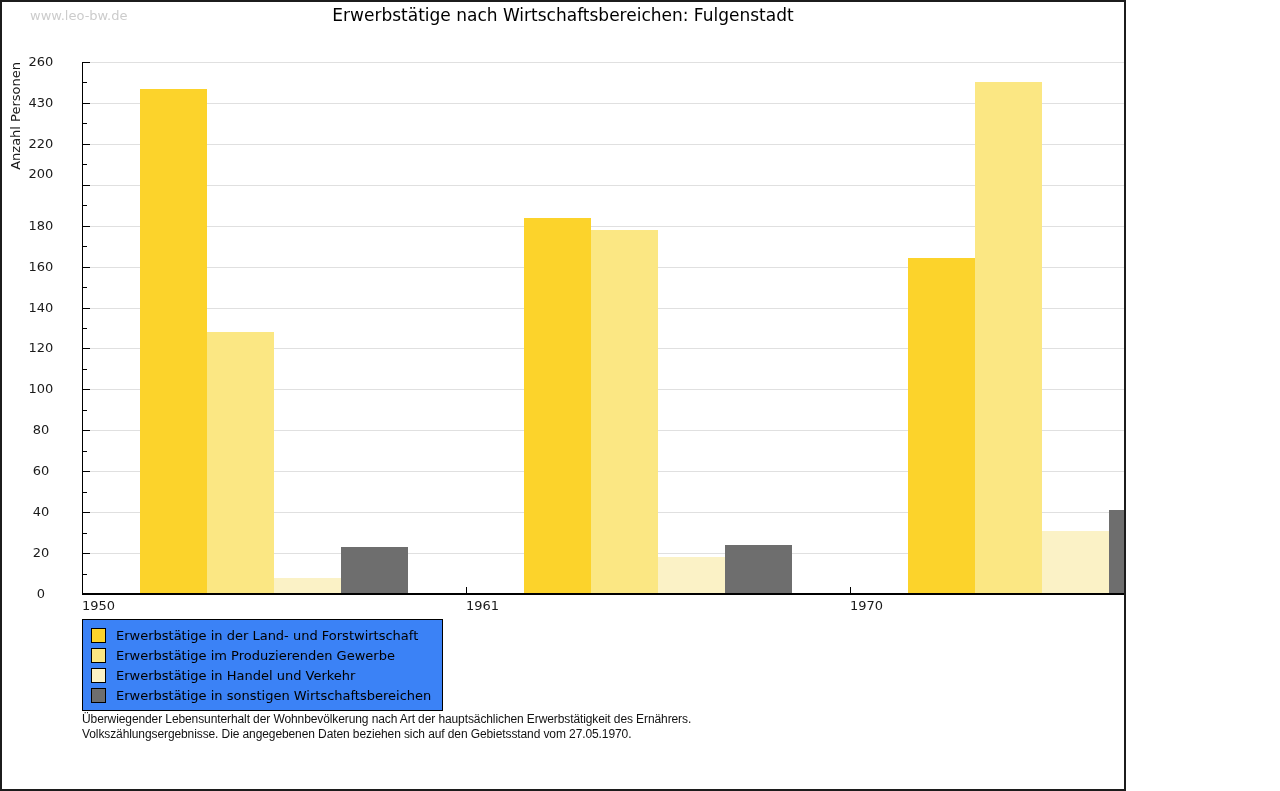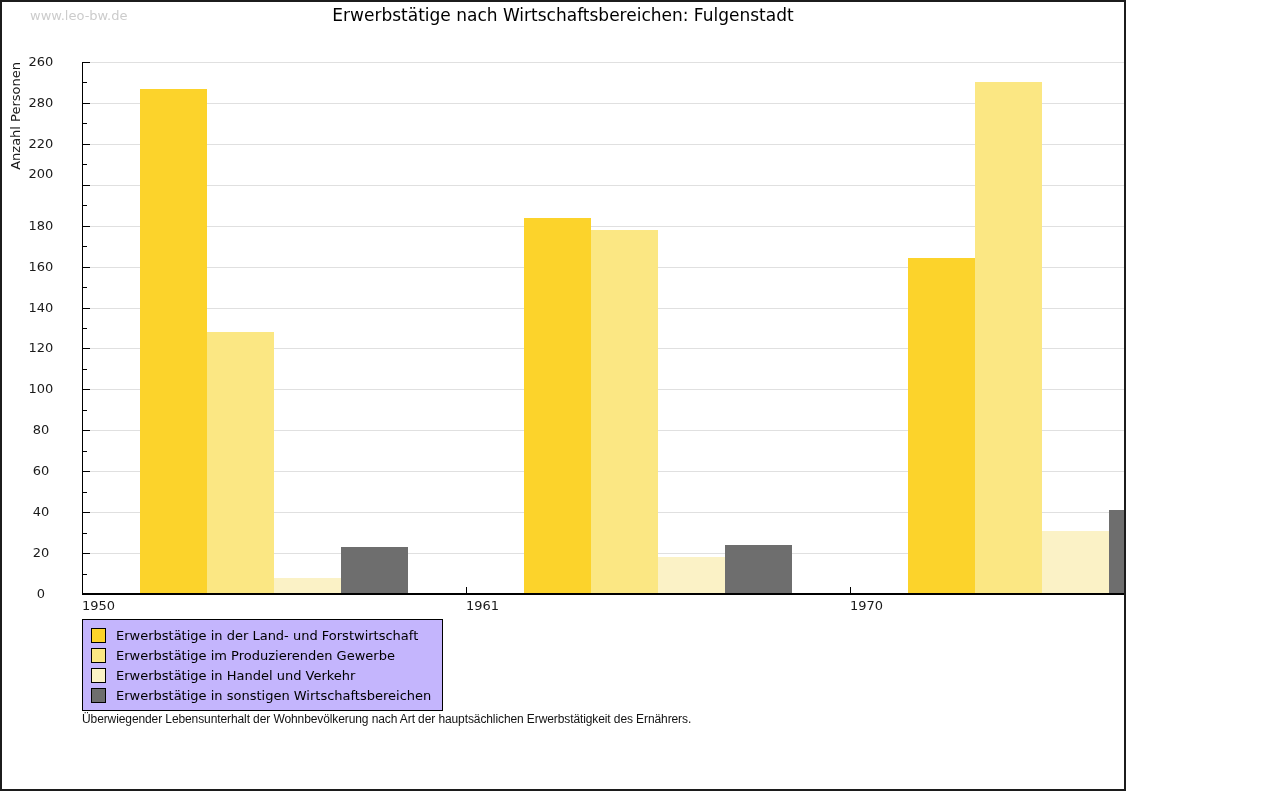--- a/index.html
+++ b/index.html
@@ -17,21 +17,21 @@
   .plot{position:absolute;left:80px;top:60px;width:1152px;height:532px;}
   .grid{position:absolute;left:1px;width:1151px;height:1px;background:#e0e0e0;}
   .bar{position:absolute;}
   .ytick{position:absolute;left:1px;height:1px;background:#000;}
   .xtick{position:absolute;bottom:0;width:1px;background:#000;}
   .y-axis{position:absolute;left:80px;top:60px;width:1px;height:532px;background:#000;}
   .x-axis{position:absolute;left:80px;top:591px;width:1153px;height:2px;background:#000;}
   .ylab{position:absolute;left:4px;width:70px;text-align:center;font-size:13px;color:#1a1a1a;}
   .xlab{position:absolute;top:596px;width:384px;font-size:13px;color:#1a1a1a;}
   .legend{
-    position:absolute;left:80px;top:617px;background:#c4b5fd;border:1px solid #000;
+    position:absolute;left:80px;top:617px;background:#3b82f6;border:1px solid #000;
     padding:5px 11px 5px 8px;
   }
   .legend-row{display:flex;align-items:center;height:20px;font-size:13px;}
   .legend-swatch{width:13px;height:13px;border:1px solid #000;margin-right:10px;flex:none;}
   .footnotes{
     position:absolute;left:80px;top:710px;font-size:12px;line-height:15px;
     font-family:"Liberation Sans",sans-serif;color:#111;letter-spacing:-0.1px;
   }
   .footnotes .source{margin-top:12px;}
 </style>
@@ -120,32 +120,33 @@
       <span>Erwerbstätige in Handel und Verkehr</span>
     </div>
     <div class="legend-row">
       <span class="legend-swatch" style="background: rgb(110, 110, 110);"></span>
       <span>Erwerbstätige in sonstigen Wirtschaftsbereichen</span>
     </div>
   </div>
 
   <div class="footnotes">
     <div>Überwiegender Lebensunterhalt der Wohnbevölkerung nach Art der hauptsächlichen Erwerbstätigkeit des Ernährers.</div>
+    <div>Volkszählungsergebnisse. Die angegebenen Daten beziehen sich auf den Gebietsstand vom 27.05.1970.</div>
   </div>
 
 <div class="ylab" style="top: 584px;">0</div>
     <div class="ylab" style="top: 543px;">20</div>
     <div class="ylab" style="top: 502px;">40</div>
     <div class="ylab" style="top: 461px;">60</div>
     <div class="ylab" style="top: 420px;">80</div>
     <div class="ylab" style="top: 379px;">100</div>
     <div class="ylab" style="top: 338px;">120</div>
     <div class="ylab" style="top: 298px;">140</div>
     <div class="ylab" style="top: 257px;">160</div>
     <div class="ylab" style="top: 216px;">180</div>
     <div class="ylab" style="top: 164px;">200</div>
     <div class="ylab" style="top: 134px;">220</div>
-    <div class="ylab" style="top: 93px;">280</div>
+    <div class="ylab" style="top: 93px;">430</div>
     <div class="ylab" style="top: 52px;">260</div>
     <div class="xlab" style="left: 80px;">1950</div>
     <div class="xlab" style="left: 464px;">1961</div>
     <div class="xlab" style="left: 848px;">1970</div>
   </div>
 
 </body></html>

